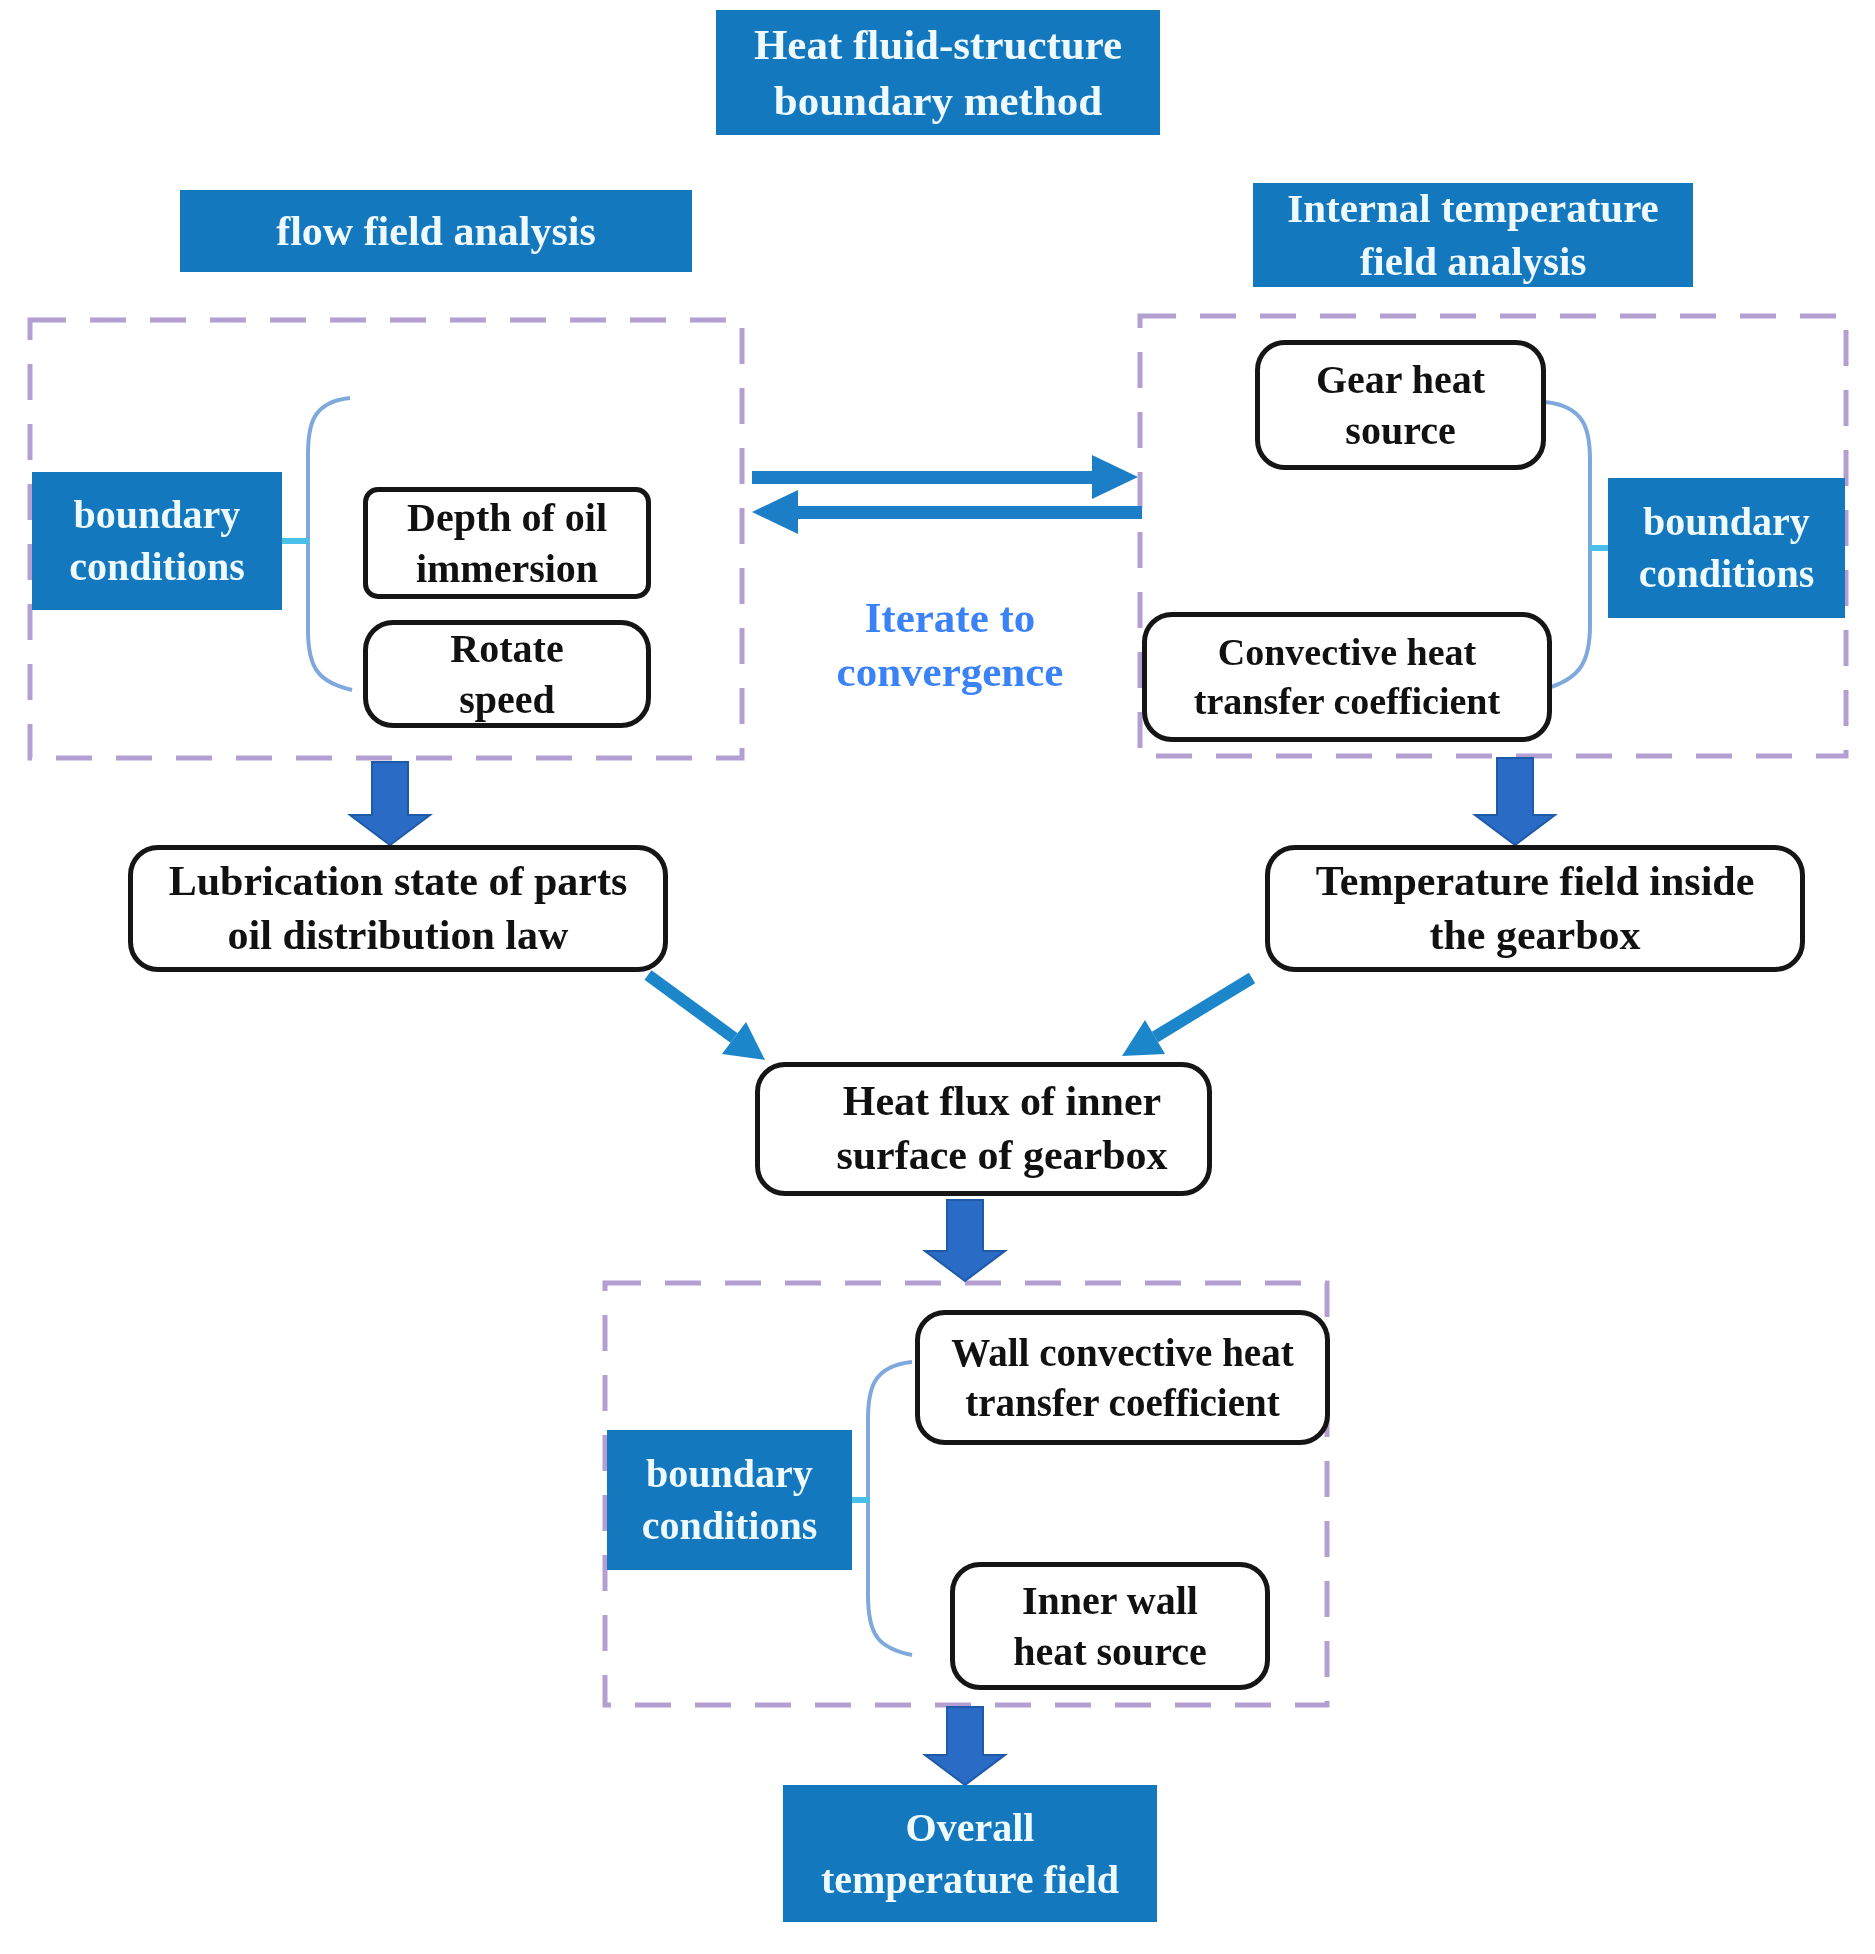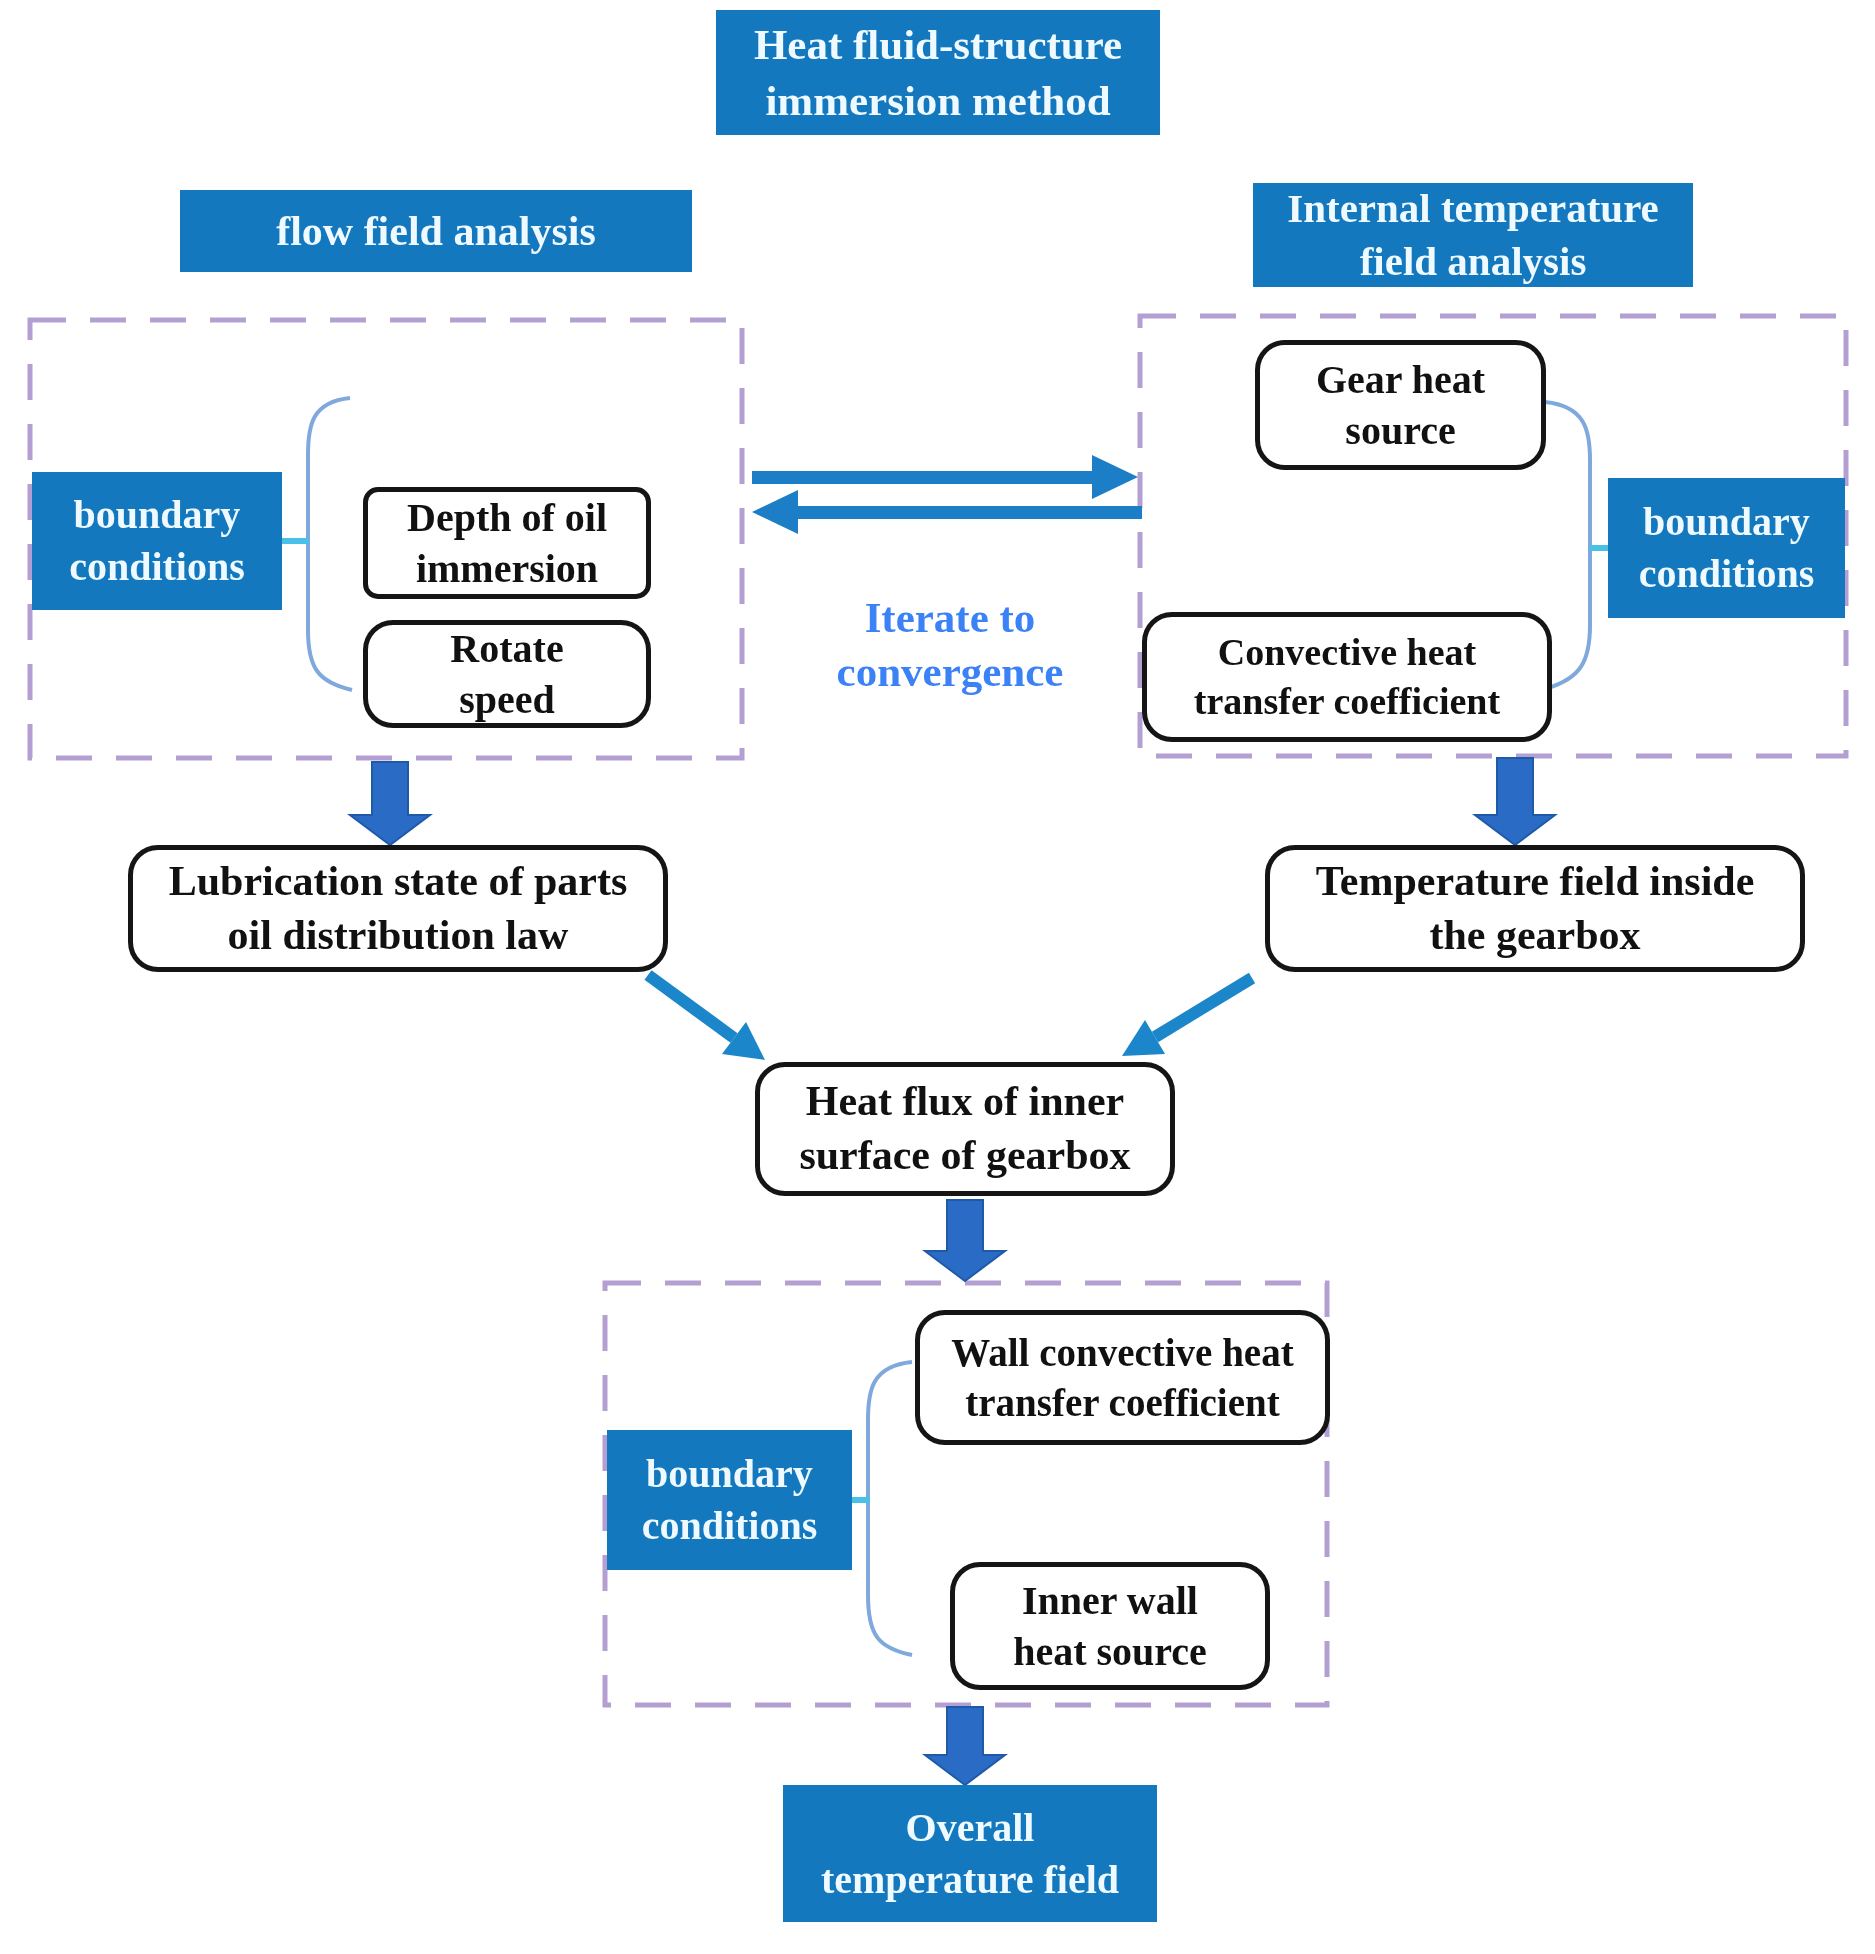--- a/index.html
+++ b/index.html
@@ -77,21 +77,21 @@
       <path d="M 1545 402 C 1585 406 1590 430 1590 460 L 1590 625 C 1590 662 1580 678 1548 688" stroke="#7fa8dc" stroke-width="4"></path>
       <line x1="1590" y1="548" x2="1610" y2="548" stroke="#49c0e8" stroke-width="6"></line>
     </g>
     <g fill="none">
       <path d="M 912 1362 C 872 1366 868 1390 868 1420 L 868 1595 C 868 1635 878 1648 912 1655" stroke="#7fa8dc" stroke-width="4"></path>
       <line x1="852" y1="1500" x2="870" y2="1500" stroke="#49c0e8" stroke-width="6"></line>
     </g>
   </svg>
 
   <div class="bluebox" style="left:716px;top:10px;width:444px;height:125px;font-size:43px;">Heat fluid-structure
-immersion method</div>
+boundary method</div>
 
   <div class="bluebox" style="left:180px;top:190px;width:512px;height:82px;font-size:42px;">flow field analysis</div>
 
   <div class="bluebox" style="left:1253px;top:183px;width:440px;height:104px;font-size:41px;">Internal temperature
 field analysis</div>
 
   <div class="bluebox" style="left:32px;top:472px;width:250px;height:138px;">boundary
 conditions</div>
 
   <div class="bluebox" style="left:1608px;top:478px;width:237px;height:140px;">boundary
@@ -118,21 +118,21 @@
 
   <div class="node" style="left:128px;top:845px;width:530px;height:117px;font-size:42px;">Lubrication state of parts
 oil distribution law</div>
 
   <div class="node" style="left:1265px;top:845px;width:530px;height:117px;font-size:42px;">Temperature field inside
 the gearbox</div>
 
   <div class="floating-label" style="left:770px;top:585px;width:360px;height:120px;font-size:43px;line-height:1.25;">Iterate to
 convergence</div>
 
-  <div class="node" style="left:755px;top:1062px;width:410px;height:124px;font-size:42px;">Heat flux of inner
+  <div class="node" style="left:755px;top:1062px;width:410px;height:124px;font-size:42px;padding-left:37px;">Heat flux of inner
 surface of gearbox</div>
 
   <div class="node" style="left:915px;top:1310px;width:405px;height:125px;font-size:39px;">Wall convective heat
 transfer coefficient</div>
 
   <div class="node" style="left:950px;top:1562px;width:310px;height:118px;">Inner wall
 heat source</div>
 
 </div>
 

